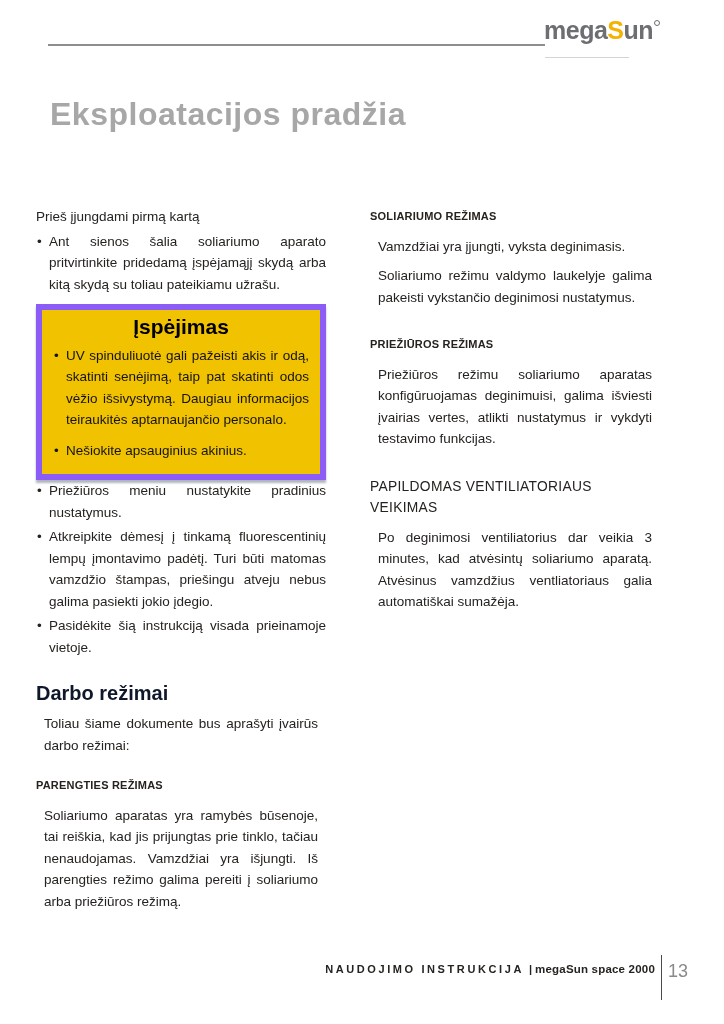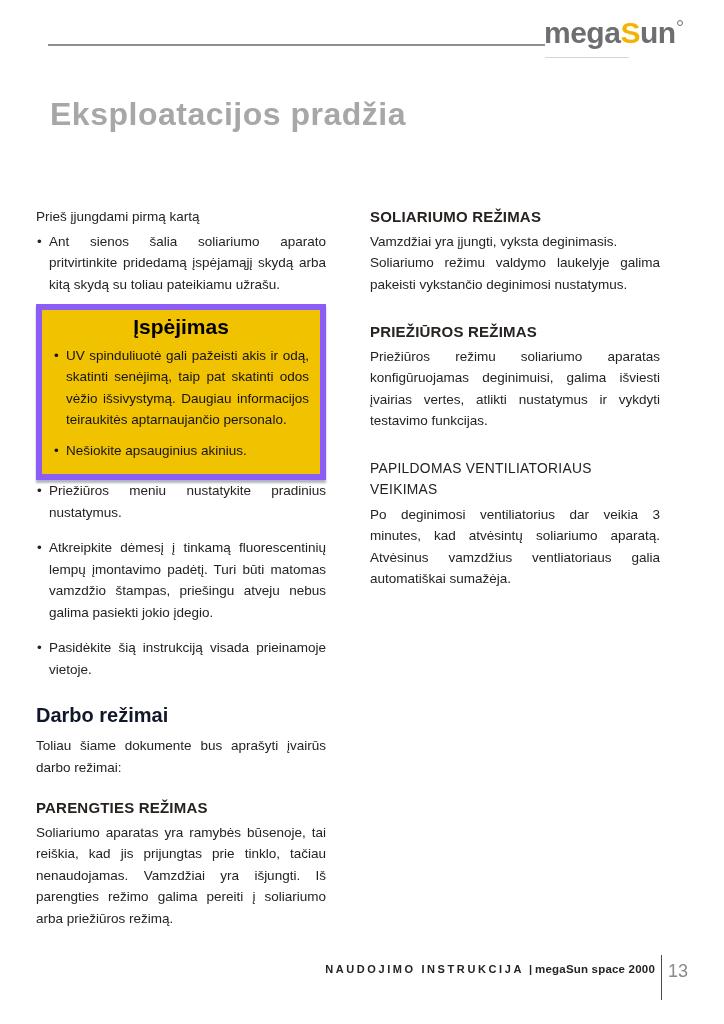--- a/index.html
+++ b/index.html
@@ -4,54 +4,54 @@
 <style>
   html, body { margin:0; padding:0; }
   body {
     width:724px; height:1024px; background:#ffffff; position:relative;
     font-family:"Liberation Sans", sans-serif; color:#26221f; overflow:hidden;
   }
   .page { position:absolute; inset:0; }
 
   
   .header-rule { position:absolute; left:48px; top:44px; width:497px; height:2px; background:#8e8e8e; }
-  .logo { position:absolute; left:544px; top:16px; font-size:30px; font-weight:bold; letter-spacing:-0.5px; color:#6d6e71; white-space:nowrap; }
+  .logo { position:absolute; left:544px; top:16px; font-size:25px; font-weight:bold; letter-spacing:-0.5px; color:#6d6e71; white-space:nowrap; }
   .logo .ly { color:#f5b301; }
   .logo-dot { display:inline-block; width:4px; height:4px; border:1px solid #6d6e71; border-radius:50%; vertical-align:top; margin:4px 0 0 1px; }
   .logo-underline { position:absolute; left:545px; top:57px; width:84px; height:1px; background:#d4d4d4; }
 
   .title { position:absolute; left:50px; top:97px; margin:0; font-size:32px; line-height:1.1; font-weight:bold; color:#a7a7a7; letter-spacing:0.5px; }
 
   
   .col { position:absolute; top:206px; width:290px; font-size:13.5px; line-height:21.5px; }
   .col-left { left:36px; }
   .col-right { left:370px; }
 
-  p.body { margin:0; }
+  p.body { margin:8px; }
   .justify { text-align:justify; }
   .lead { margin:0 0 3px 0; }
 
   ul.bullets { list-style:none; margin:0; padding:0; }
   ul.bullets li { position:relative; padding-left:13px; }
   ul.bullets li::before { content:"\2022"; position:absolute; left:1px; }
 
   .warning-box {
     margin-top:9px; background:#f0c200; border:6px solid #8b5cf6;
     padding:4px 11px 13px; box-shadow:0 3px 2px rgba(100,110,125,.5);
   }
   .warning-title { text-align:center; font-size:21px; font-weight:bold; color:#000; margin:2px 0 7px; }
   .warning-list li { color:#151310; }
   .warning-list li + li { margin-top:9px; }
 
   .checklist { margin-top:25px; }
-  .checklist li + li { margin-top:14px; }
+  .checklist li + li { margin-top:3px; }
 
   .red-heading { margin:24px 0 9px; font-size:20px; line-height:1.1; color:#0f172a; font-weight:bold; }
 
-  .sub-heading { margin:0 0 3px; font-size:15px; line-height:21.5px; font-weight:bold; letter-spacing:0.2px; }
+  .sub-heading { margin:0 0 3px; font-size:11px; line-height:21.5px; font-weight:bold; letter-spacing:0.2px; }
   .sub-heading.plain { font-weight:normal; font-size:13.8px; letter-spacing:0.3px; }
   .mt { margin-top:26px; }
   .mt-sm { margin-top:19px; }
 
   
   .footer-text { position:absolute; top:963px; right:69px; font-size:11px; font-weight:bold; color:#26221f; white-space:nowrap; }
   .f-label { letter-spacing:2.6px; }
   .f-sep { margin:0 3px 0 5px; }
   .f-product { font-size:11.5px; letter-spacing:0.2px; }
   .footer-divider { position:absolute; left:661px; top:955px; width:1px; height:45px; background:#4b4b4b; }

